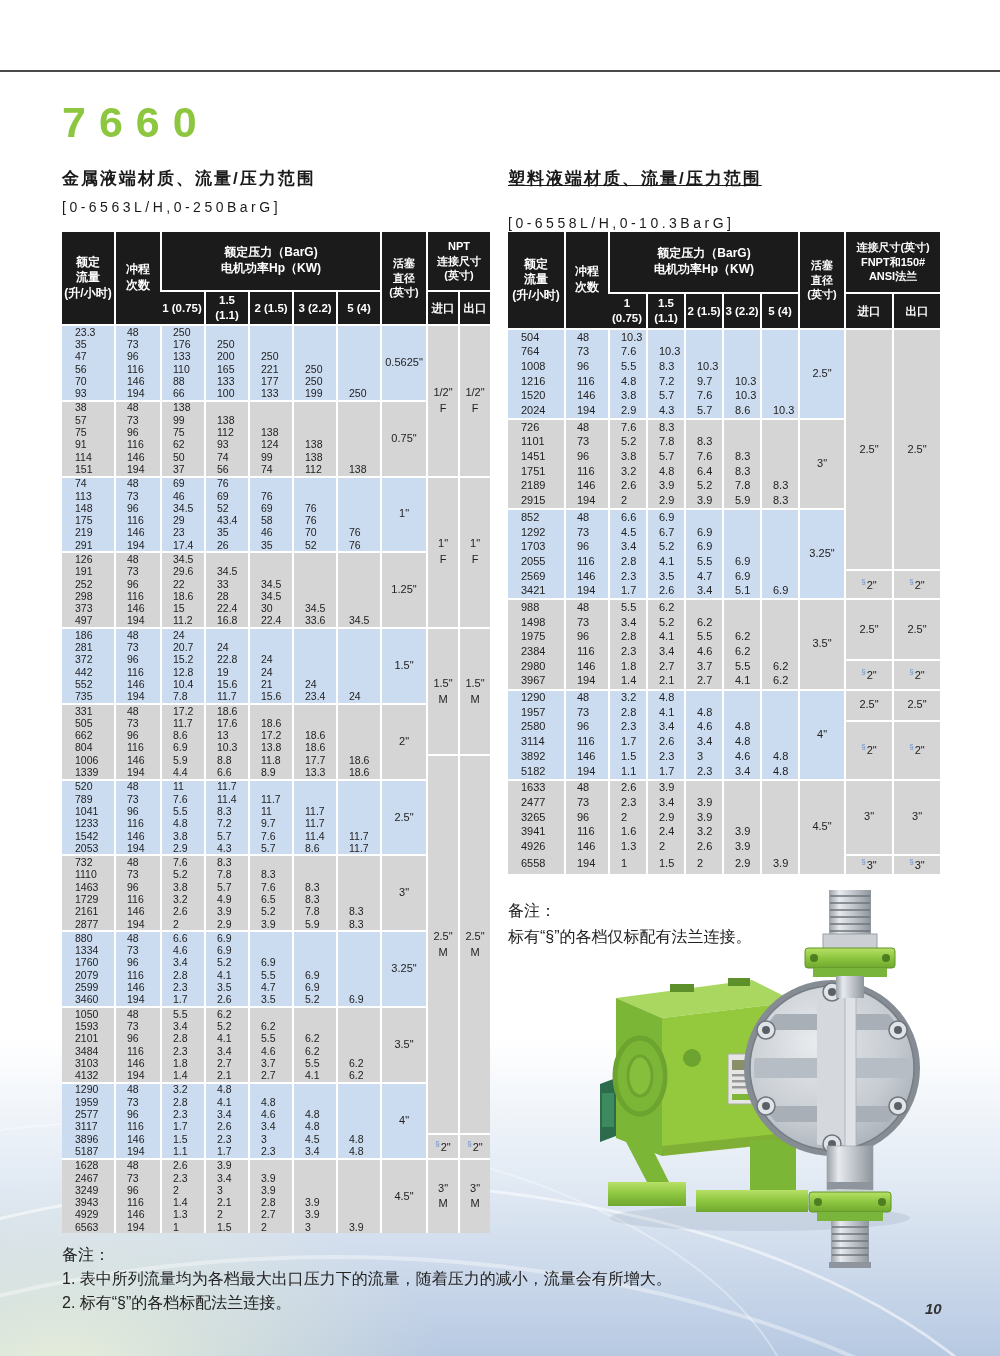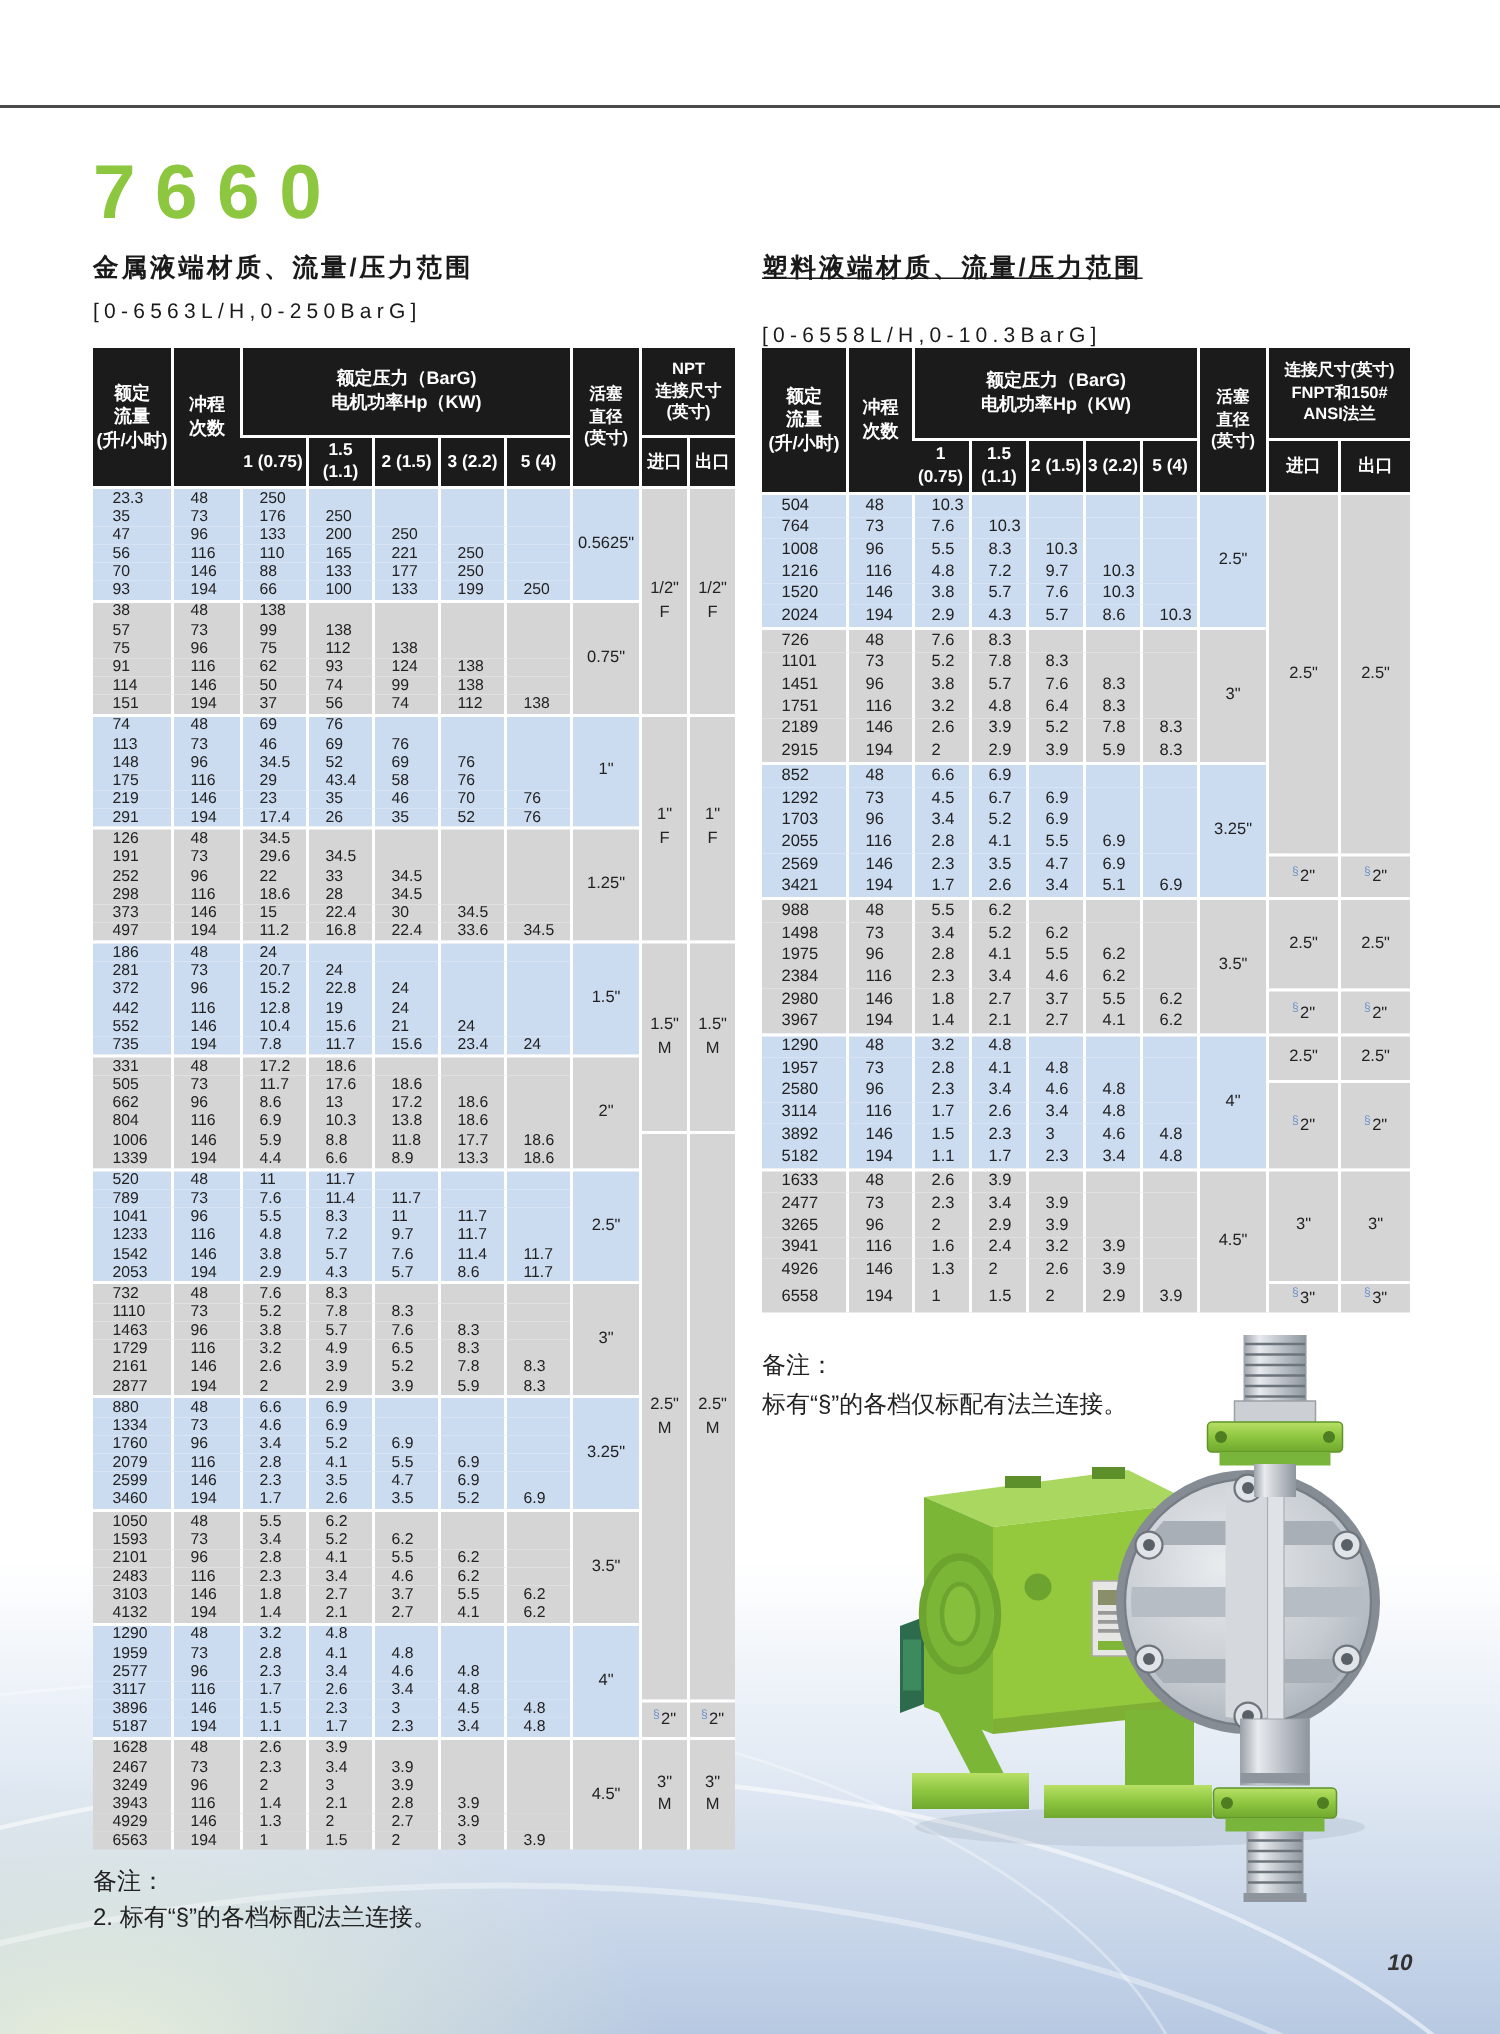--- a/index.html
+++ b/index.html
@@ -11,21 +11,21 @@
     background:
       radial-gradient(ellipse 620px 300px at 6% 104%, rgba(233,240,217,.95), rgba(233,240,217,0) 62%),
       linear-gradient(180deg, rgba(210,223,239,0) 0%, rgba(205,219,236,.55) 42%, #b7c9e2 100%);}
   .swoosh{position:absolute;border-radius:50%;pointer-events:none;}
   .sw1{width:1500px;height:760px;left:-430px;top:1180px;border:3px solid rgba(255,255,255,.55);}
   .sw2{width:1700px;height:960px;left:-520px;top:1255px;border:4px solid rgba(255,255,255,.38);}
   .sw3{width:1300px;height:650px;left:-500px;top:1120px;border:2px solid rgba(255,255,255,.35);}
 
   .top-rule{position:absolute;left:0;top:70px;width:1000px;border-top:2px solid #4b4b4b;}
 
-  .title{position:absolute;left:62px;top:98px;font-size:51px;font-weight:bold;letter-spacing:13px;color:#8dc63f;}
+  .title{position:absolute;left:62px;top:98px;font-size:43px;font-weight:bold;letter-spacing:13px;color:#8dc63f;}
 
   .sec-head{position:absolute;font-size:17px;font-weight:bold;color:#1a1a1a;letter-spacing:2px;}
   .sec-range{position:absolute;font-size:14px;color:#1a1a1a;letter-spacing:3.5px;}
   .h-left{left:62px;top:167px;}  .r-left{left:62px;top:199px;}
   .h-right{left:508px;top:167px;text-decoration:underline;}.r-right{left:508px;top:215px;}
 
   table{border-collapse:separate;border-spacing:0;table-layout:fixed;position:absolute;}
   #tbl-left{left:62px;top:232px;width:428px;}
   #tbl-right{left:508px;top:232px;width:432px;}
 
@@ -649,21 +649,21 @@
         <tr class="g">
           <td>2101</td>
           <td>96</td>
           <td>2.8</td>
           <td>4.1</td>
           <td>5.5</td>
           <td>6.2</td>
           <td></td>
         </tr>
         <tr class="g">
-          <td>2483</td>
+          <td>3484</td>
           <td>116</td>
           <td>2.3</td>
           <td>3.4</td>
           <td>4.6</td>
           <td>6.2</td>
           <td></td>
         </tr>
         <tr class="g">
           <td>3103</td>
           <td>146</td>
@@ -1185,20 +1185,21 @@
           <td>2.9</td>
           <td>3.9</td>
           <td class="merge conn" rowspan="1"><span class="sec">§</span>3"</td>
           <td class="merge conn" rowspan="1"><span class="sec">§</span>3"</td>
         </tr>
       </tbody>
   </table>
 
   <div class="notes notes-left">
     <div>备注：</div>
+    <div>1. 表中所列流量均为各档最大出口压力下的流量，随着压力的减小，流量会有所增大。</div>
     <div>2. 标有“§”的各档标配法兰连接。</div>
   </div>
 
   <div class="notes notes-right">
     <div>备注：</div>
     <div>标有“§”的各档仅标配有法兰连接。</div>
   </div>
 
   <svg class="pump" width="400" height="382" viewBox="0 0 400 382">
     <defs>

